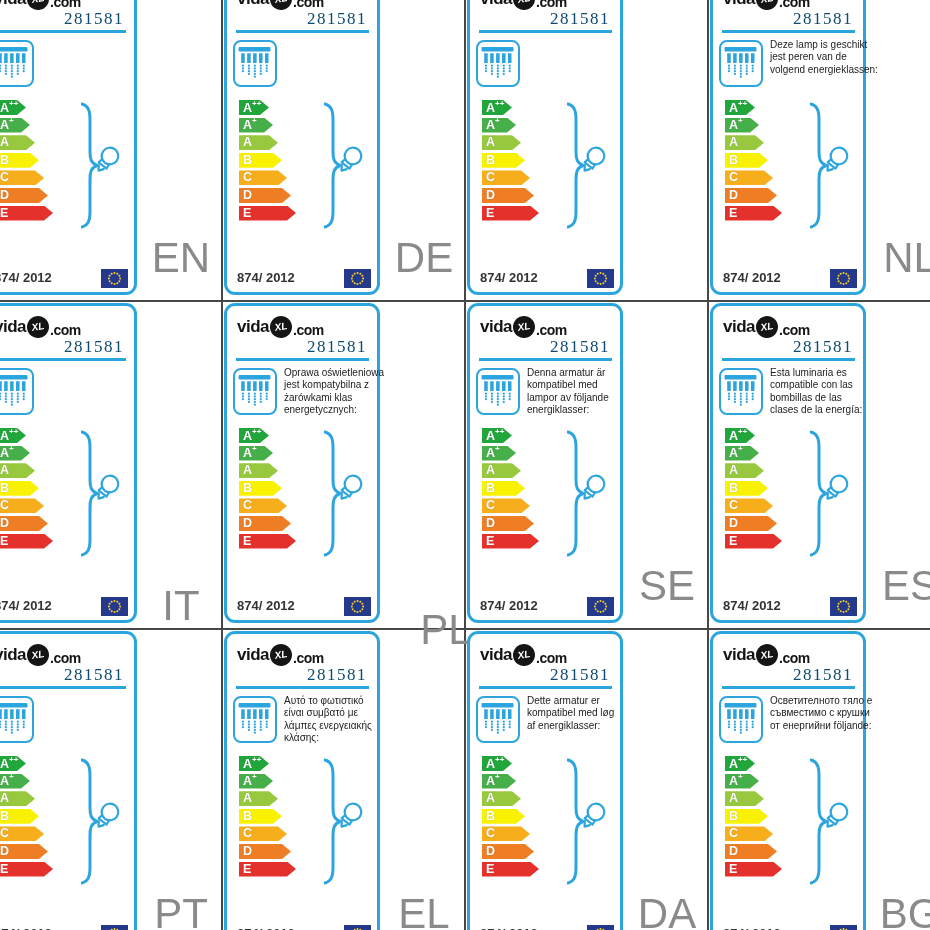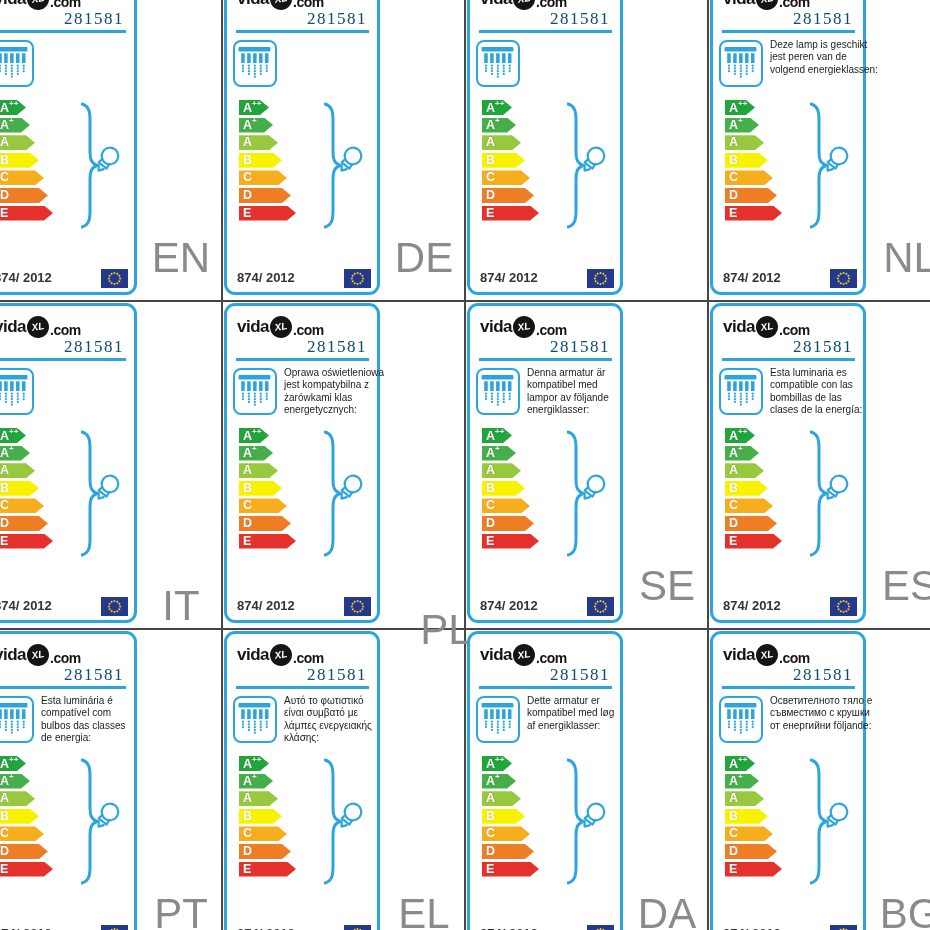--- a/index.html
+++ b/index.html
@@ -865,24 +865,20 @@
           <circle cx="22.4" cy="38.4" r="1.25" fill="#2CA5DE"></circle>
           <circle cx="29.1" cy="26.0" r="1.25" fill="#2CA5DE"></circle>
           <circle cx="29.1" cy="29.1" r="1.25" fill="#2CA5DE"></circle>
           <circle cx="29.1" cy="32.2" r="1.25" fill="#2CA5DE"></circle>
           <circle cx="29.1" cy="35.3" r="1.25" fill="#2CA5DE"></circle>
           <circle cx="35.8" cy="26.0" r="1.25" fill="#2CA5DE"></circle>
           <circle cx="35.8" cy="29.1" r="1.25" fill="#2CA5DE"></circle>
           <circle cx="35.8" cy="32.2" r="1.25" fill="#2CA5DE"></circle>
         </svg>
     </div>
-    <div class="desc">Esta luminária é
-compatível com
-bulbos das classes
-de energia:</div>
     <div class="arrows">
         <div class="arrow" style="width: 30px; background: rgb(33, 166, 60);">
           <span class="ltr">A<sup>++</sup></span>
         </div>
         <div class="arrow" style="width: 34px; background: rgb(70, 175, 74);">
           <span class="ltr">A<sup>+</sup></span>
         </div>
         <div class="arrow" style="width: 39px; background: rgb(151, 200, 62);">
           <span class="ltr">A</span>
         </div>

